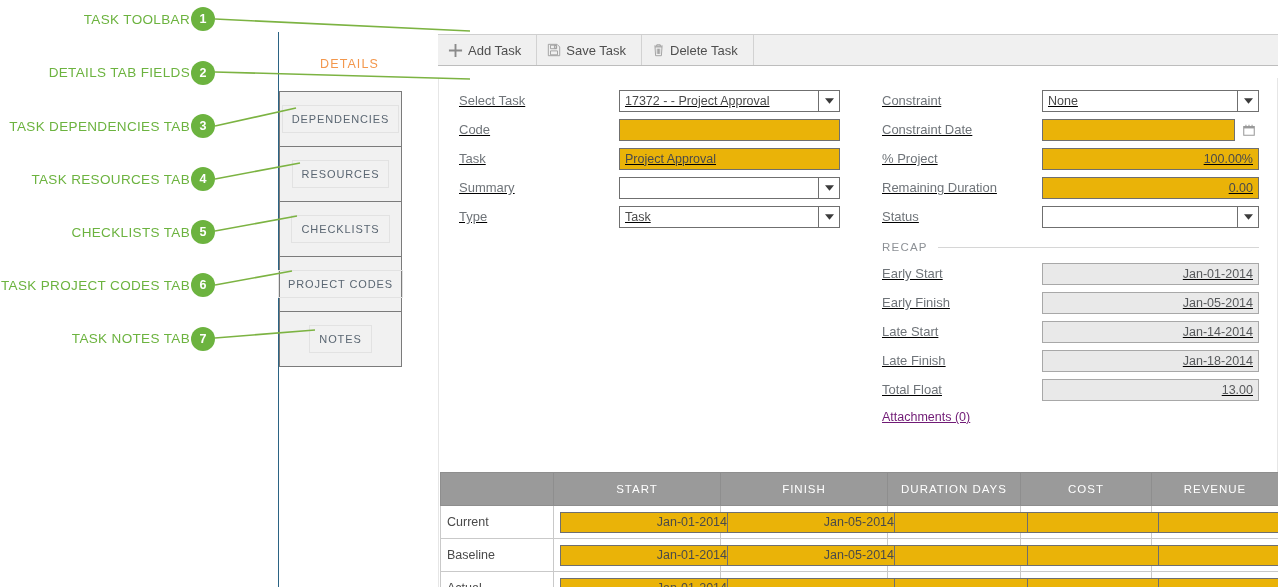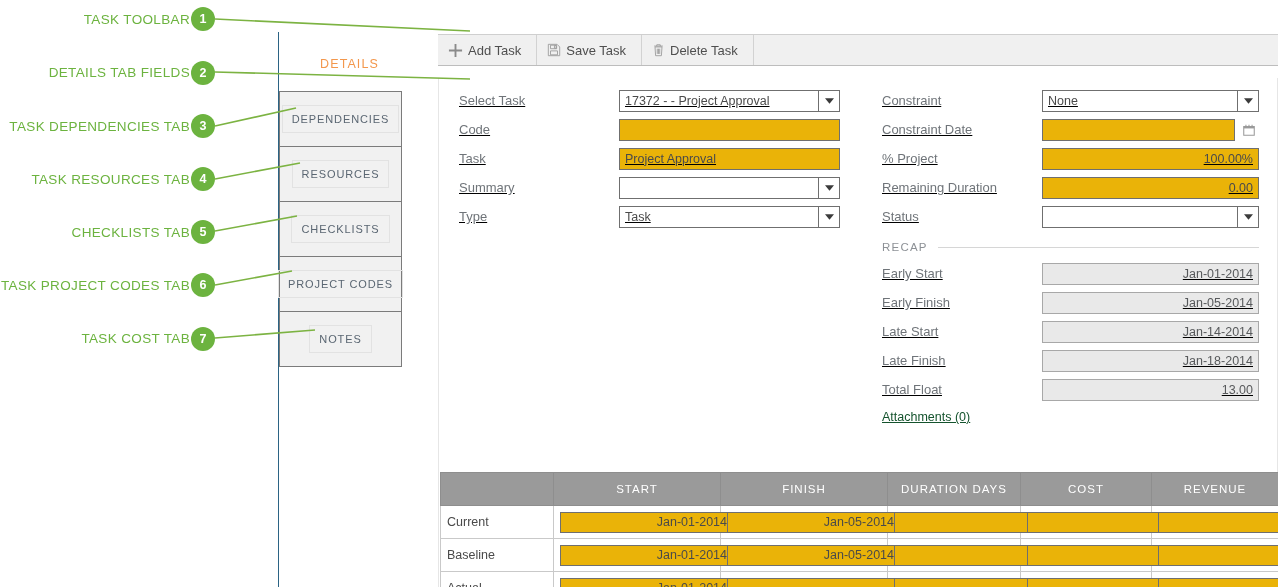--- a/index.html
+++ b/index.html
@@ -249,21 +249,21 @@
     color: #8d9196;
     font-size: 11.5px;
     letter-spacing: 1.2px;
   }
   .recap-rule {
     flex: 1;
     height: 1px;
     background: #d6d6d6;
   }
   .attach-link {
-    color: #14532d;
+    color: #701a75;
     font-size: 12.5px;
     margin-top: 6px;
     display: inline-block;
   }
 
   
   .grid-wrap {
     position: absolute;
     left: 18px;
     top: 410px;
@@ -332,21 +332,21 @@
 
   <div class="ann-label" style="right:1088px; top:172px;">TASK RESOURCES TAB</div>
   <div class="ann-badge" style="left:191px; top:167px;">4</div>
 
   <div class="ann-label" style="right:1088px; top:225px;">CHECKLISTS TAB</div>
   <div class="ann-badge" style="left:191px; top:220px;">5</div>
 
   <div class="ann-label" style="right:1088px; top:278px;">TASK PROJECT CODES TAB</div>
   <div class="ann-badge" style="left:191px; top:273px;">6</div>
 
-  <div class="ann-label" style="right:1088px; top:331px;">TASK COST TAB</div>
+  <div class="ann-label" style="right:1088px; top:331px;">TASK NOTES TAB</div>
   <div class="ann-badge" style="left:191px; top:327px;">7</div>
 
   <div class="app-panel"></div>
 
   <div class="tab-col">
     <div class="tab-details">DETAILS</div>
     <div class="tab-stack">
       <div class="tab-item">
         <button class="tab-btn">DEPENDENCIES</button>
       </div>

